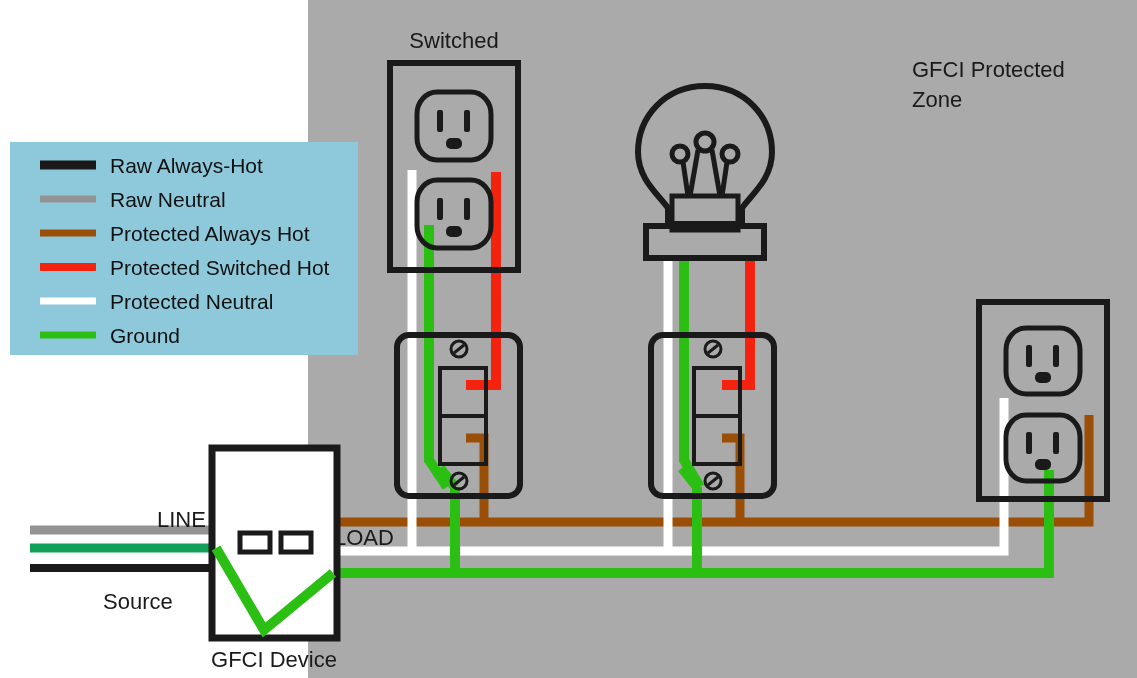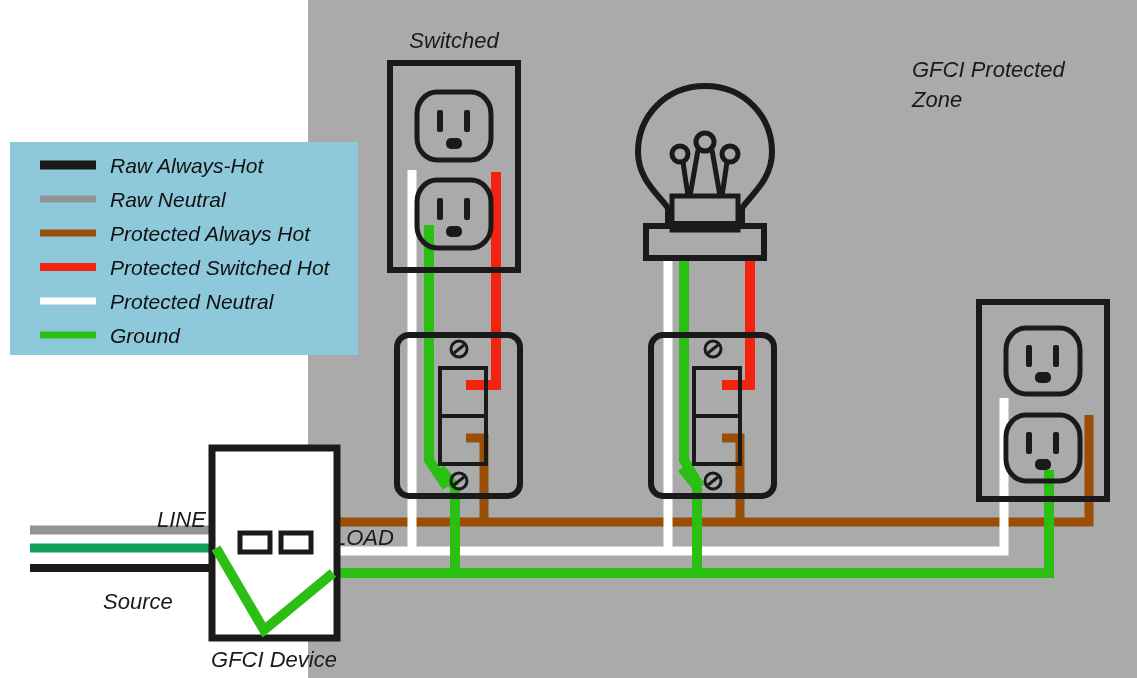--- a/index.html
+++ b/index.html
@@ -1,18 +1,18 @@
 <!DOCTYPE html>
 <html><head>
 <meta charset="utf-8">
 <style>
   html,body{margin:0;padding:0;background:#ffffff;}
   body{width:1137px;height:678px;overflow:hidden;
        font-family:"Liberation Sans","DejaVu Sans",sans-serif;}
-  #stage{position:relative;width:1137px;height:678px;background:#ffffff;font-style:italic;}
+  #stage{position:relative;width:1137px;height:678px;background:#ffffff;}
   svg#diagram{position:absolute;left:0;top:0;width:1137px;height:678px;display:block;}
   .lbl{fill:#1a1a1a;font-family:"Liberation Sans","DejaVu Sans",sans-serif;}
   .lbl-lg{font-size:22px;}
   .legend-text{font-size:21px;fill:#111111;}
   .devface{fill:#b3b0ad;}
   .outline{fill:none;stroke:#1a1a1a;}
 </style>
 </head>
 <body style="background: rgb(255, 255, 255);">
 

